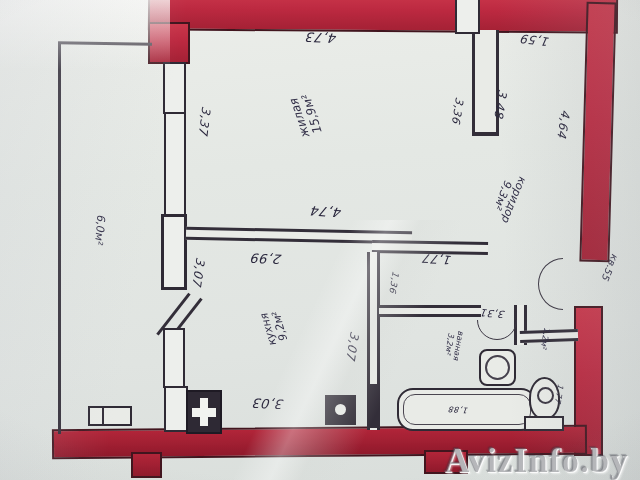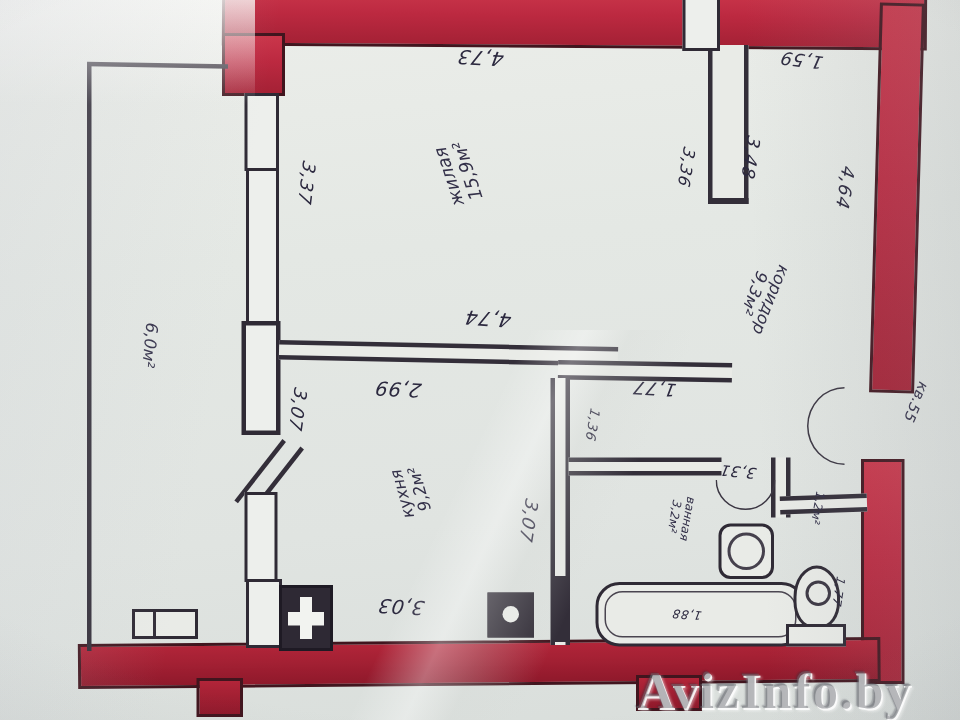--- a/index.html
+++ b/index.html
@@ -20,21 +20,21 @@
   .room-label{position:absolute;font:italic 12px "DejaVu Sans",sans-serif;color:#33304a;
     text-align:center;line-height:1.12;white-space:nowrap;transform-origin:center;}
   .room-label span{display:block;}
   .tiny{font-size:8px;}
   .arc{position:absolute;border:1.6px solid #3c3744;border-radius:50%;box-sizing:border-box;background:transparent;}
   .crease{position:absolute;pointer-events:none;}
   .vignette{position:absolute;inset:0;pointer-events:none;z-index:6;
     background:radial-gradient(125% 95% at 50% 45%,rgba(255,255,255,0) 58%,rgba(118,118,128,.22) 100%),
       linear-gradient(100deg,rgba(205,208,214,.28),rgba(255,255,255,0) 26%),
       linear-gradient(268deg,rgba(148,152,158,.20),rgba(255,255,255,0) 22%);}
-  .watermark{position:absolute;left:424px;top:441px;z-index:20;
+  .watermark{position:absolute;left:444px;top:441px;z-index:20;
     font:bold 35px "Liberation Serif",serif;letter-spacing:1px;
     color:rgba(108,110,118,.48);
     text-shadow:1px 1px 0 rgba(252,252,252,.92),2px 2px 2px rgba(255,255,255,.55),-1px -1px 1px rgba(45,45,58,.30);text-align:center;}
 </style>
 </head>
 <body>
 
 <div class="photo">
   <div class="plan">
 

